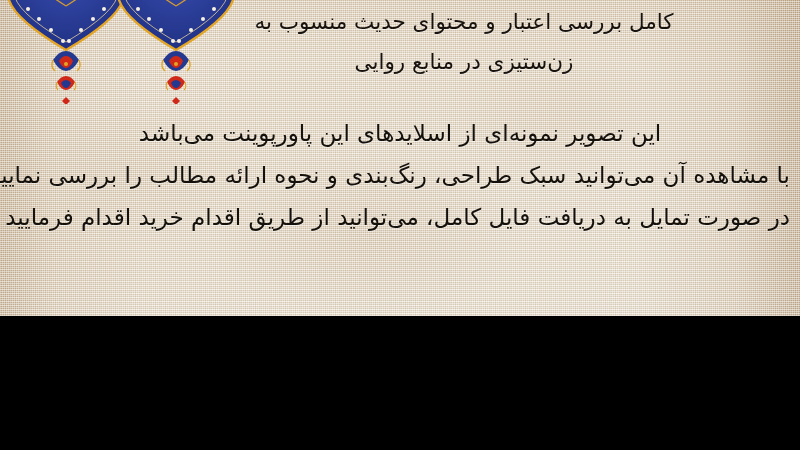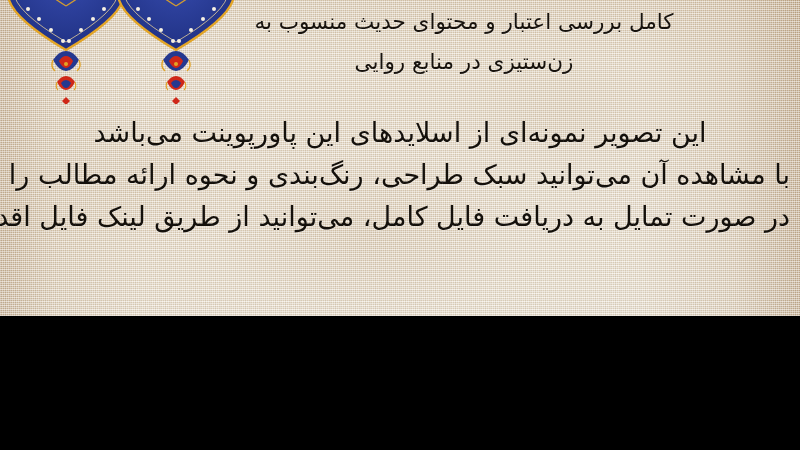--- a/index.html
+++ b/index.html
@@ -74,21 +74,21 @@
     font-size:21.5px;line-height:40px;color:#17120d;
     direction:rtl;z-index:9;white-space:pre-line;
     text-shadow:0 1px 0 rgba(255,255,255,.35);
   }
   #body-block{
     position:absolute;right:10px;top:112px;width:780px;
     text-align:center;direction:rtl;z-index:9;
   }
   .body-line{
     font-family:"DejaVu Sans","Liberation Sans",sans-serif;
-    font-size:27px;line-height:42px;color:#14100b;
+    font-size:23px;line-height:42px;color:#14100b;
     white-space:nowrap;
     text-shadow:0 1px 0 rgba(255,255,255,.30);
     text-align:center;
   }
 </style>
 </head>
 <body>
 
 <div id="slide">
 
@@ -229,21 +229,21 @@
       <path d="M60 143 l4 4 l-4 4 l-4 -4 Z" fill="#cf2718"></path>
     </svg>
   </div>
 
   <div id="title">کامل بررسی اعتبار و محتوای حدیث منسوب به
 زن‌ستیزی در منابع روایی</div>
 
   <div id="body-block">
     <div class="body-line">این تصویر نمونه‌ای از اسلایدهای این پاورپوینت می‌باشد</div>
     <div class="body-line">با مشاهده آن می‌توانید سبک طراحی، رنگ‌بندی و نحوه ارائه مطالب را بررسی نمایید</div>
-    <div class="body-line">در صورت تمایل به دریافت فایل کامل، می‌توانید از طریق لینک فایل اقدام فرمایید</div>
+    <div class="body-line">در صورت تمایل به دریافت فایل کامل، می‌توانید از طریق اقدام خرید اقدام فرمایید</div>
   </div>
 
   <div id="black-band"></div>
 
   <svg id="tassels" viewBox="0 0 800 84" width="800" height="84" aria-hidden="true">
     <defs>
       <linearGradient id="rope" x1="0" y1="0" x2="0" y2="1">
         <stop offset="0%" stop-color="#f0dcc1"></stop>
         <stop offset="45%" stop-color="#dcae79"></stop>
         <stop offset="100%" stop-color="#b98450"></stop>

